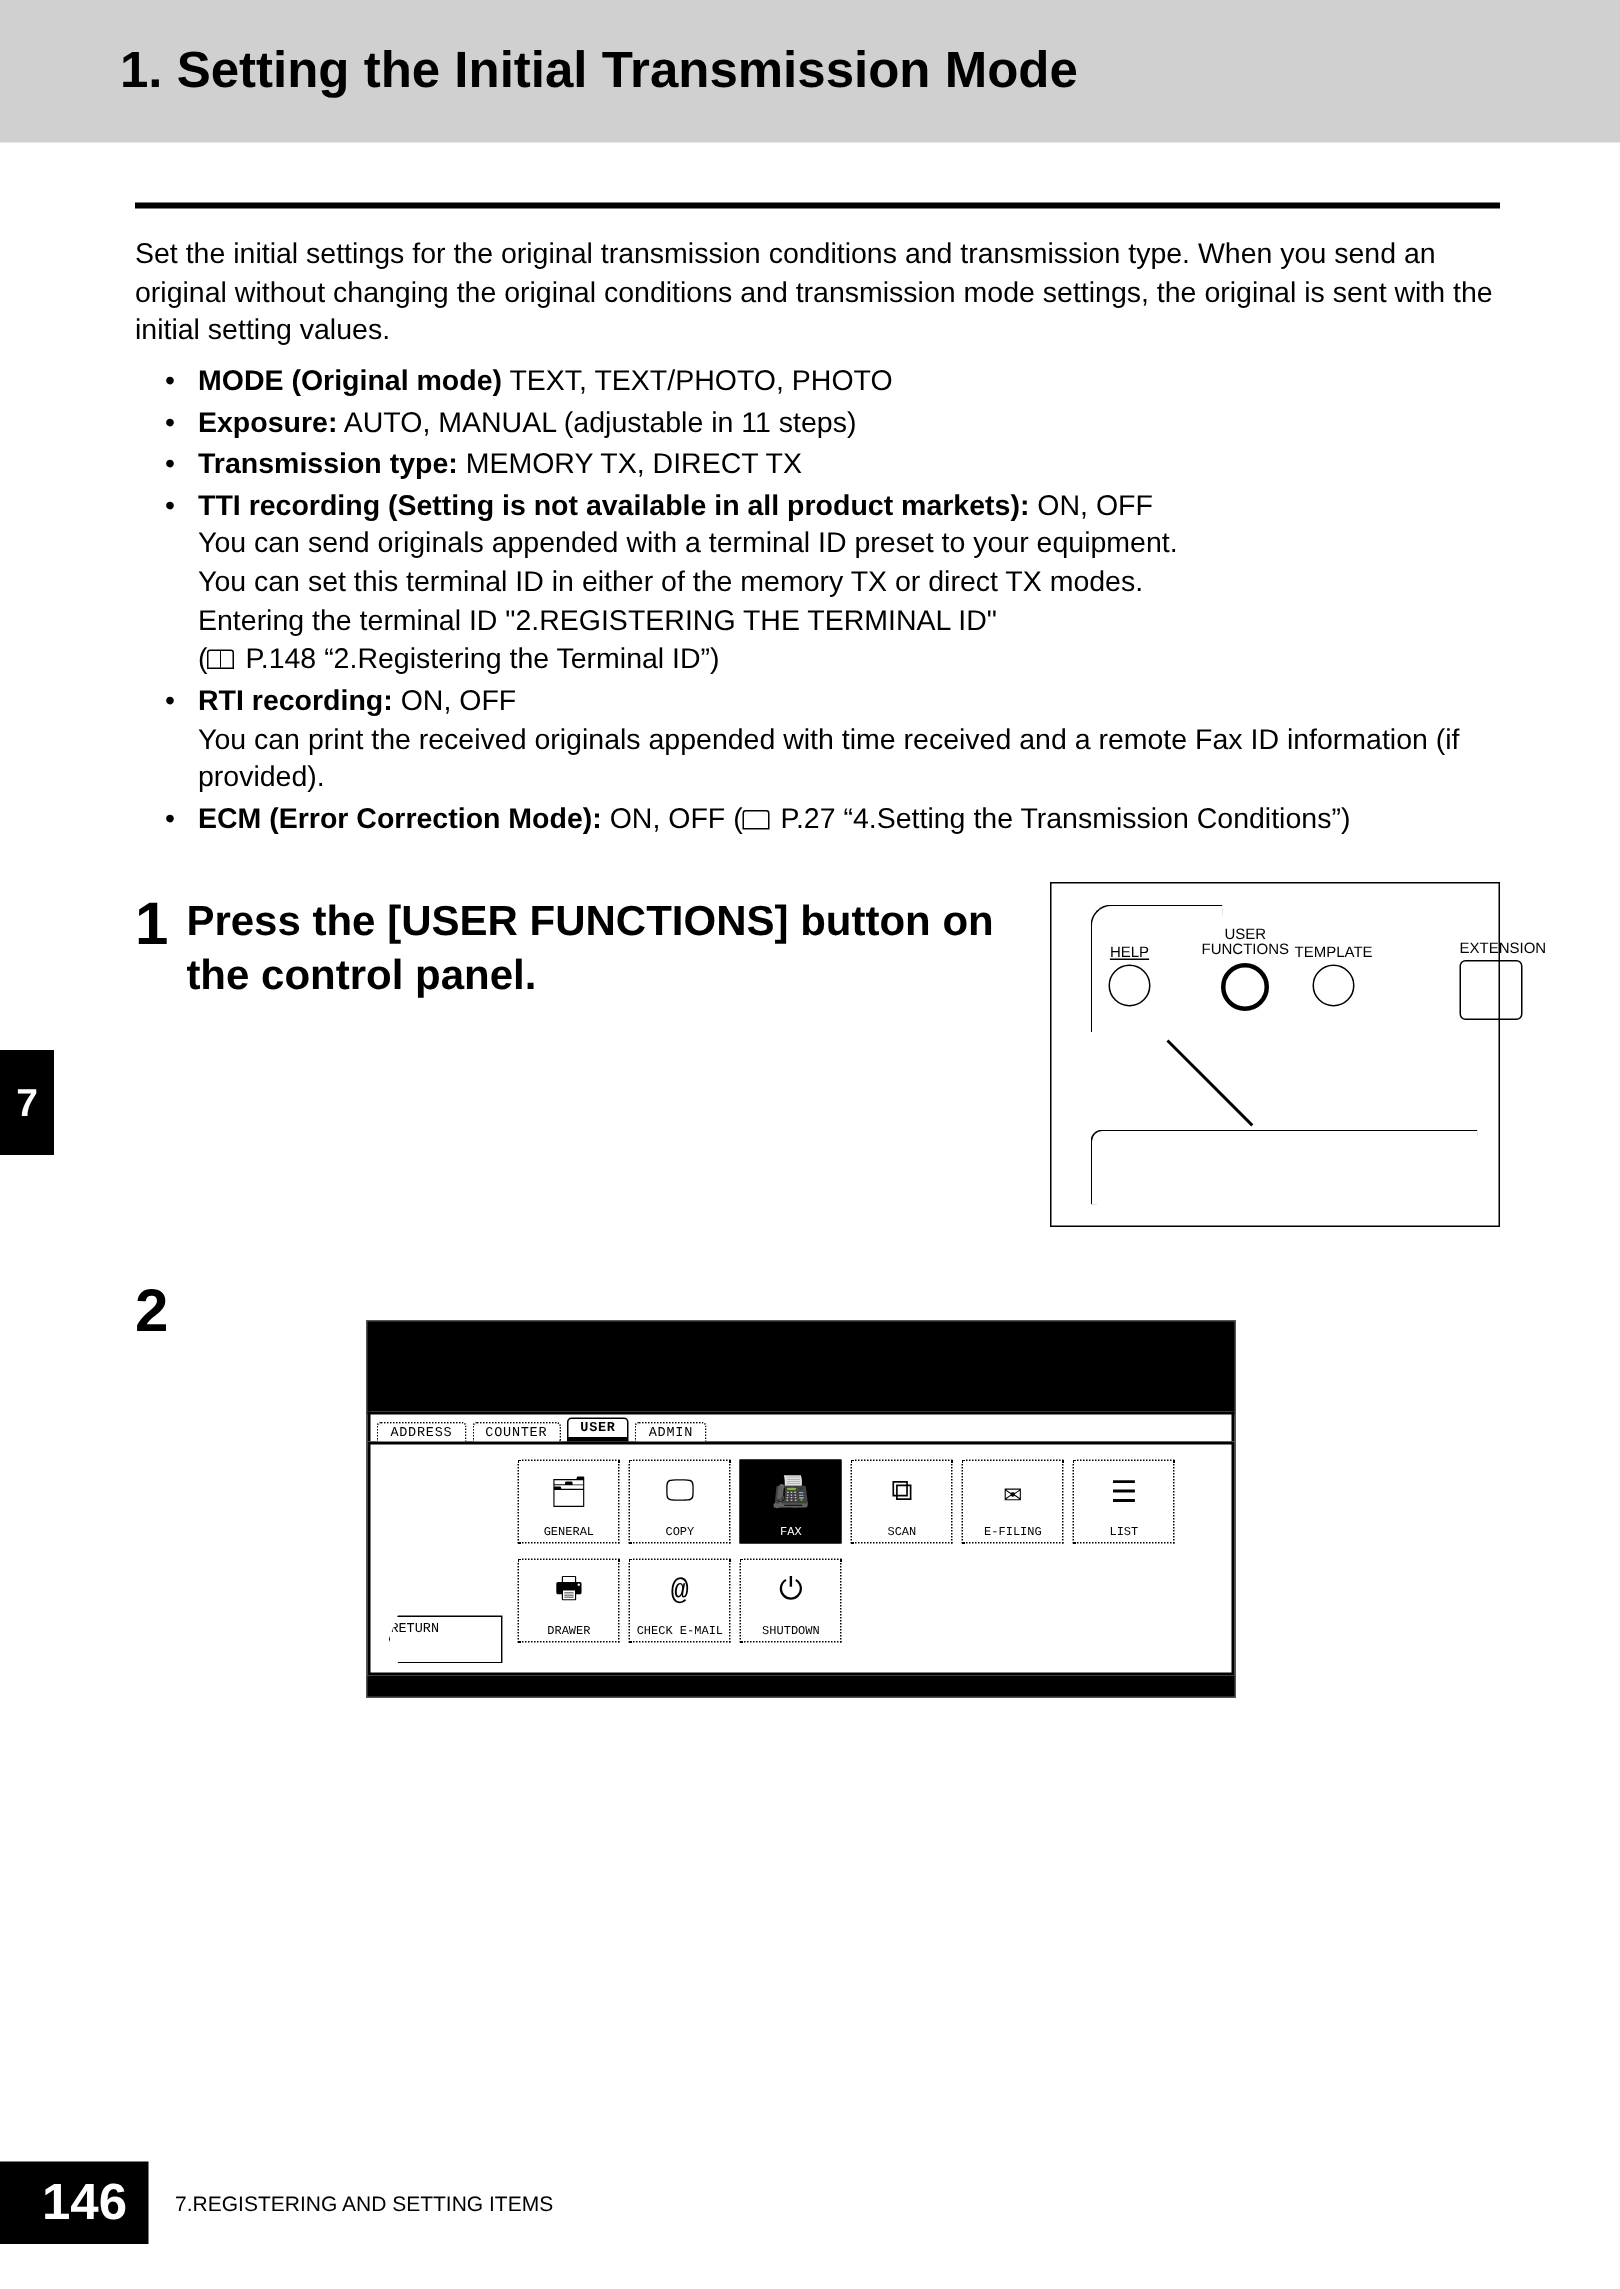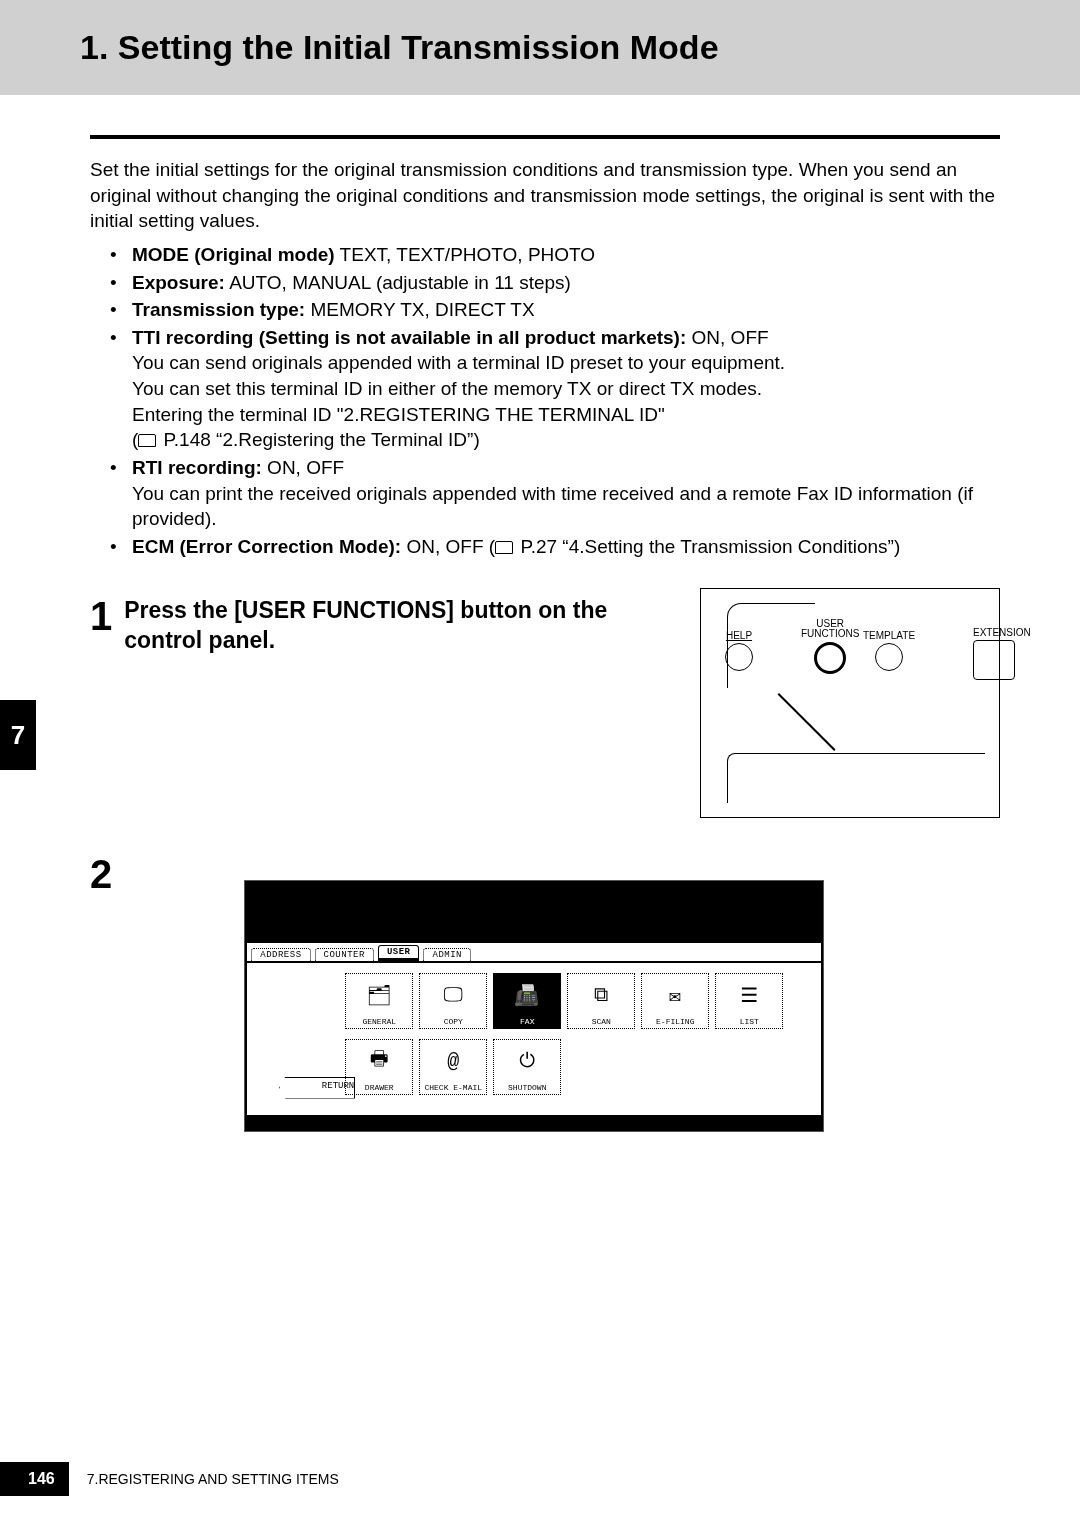--- a/index.html
+++ b/index.html
@@ -66,21 +66,21 @@
   }
   .step-num {
     font-size: 40px;
     font-weight: bold;
     line-height: 1;
   }
   .step-body {
     flex: 1;
   }
   .step-title {
-    font-size: 23px;
+    font-size: 28px;
     font-weight: bold;
     line-height: 1.3;
   }
   .step1-row {
     display: flex;
     gap: 30px;
     align-items: flex-start;
   }
   .panel-figure {
     border: 1.5px solid #000;
@@ -112,21 +112,21 @@
     position: absolute;
     text-align: center;
   }
   .panel-btn .circle {
     width: 28px; height: 28px;
     border: 1.5px solid #000;
     border-radius: 50%;
     margin: 2px auto 0;
   }
   .panel-btn .lbl { font-size: 10px; line-height: 1.05; }
-  .p-help { left: 24px; top: 42px; text-decoration: underline; }
+  .p-help { left: 38px; top: 42px; text-decoration: underline; }
   .p-user { left: 100px; top: 30px; }
   .p-user .circle { width: 32px; height: 32px; border-width: 3px; }
   .p-tmpl { left: 162px; top: 42px; }
   .p-ext  { left: 232px; top: 39px; padding-left: 40px; }
   .p-ext .box {
     width: 42px; height: 40px;
     border: 1.5px solid #000;
     border-radius: 4px;
     margin-top: 2px;
   }
@@ -198,26 +198,26 @@
   .sbtn.fax { background: #000; color: #fff; border-style: solid; }
   .sbtn .ico {
     flex: 1;
     display: flex;
     align-items: center;
     justify-content: center;
     font-size: 20px;
   }
   .return-btn {
     position: absolute;
-    left: 24px;
-    width: 76px; height: 22px;
+    left: 4px;
+    width: 76px; height: 32px;
     border: 1px solid #000;
     font-family: "Courier New", monospace;
     font-size: 9px;
-    text-align: right;
+    text-align: left;
     line-height: 16px;
     clip-path: polygon(8% 0, 100% 0, 100% 100%, 8% 100%, 0 50%);
   }
   .srow2-wrap { position: relative; }
 
   .side-tab {
     position: absolute;
     left: 0;
     top: 700px;
     width: 36px;
@@ -234,21 +234,21 @@
     position: absolute;
     bottom: 30px;
     left: 0;
     display: flex;
     align-items: center;
     gap: 18px;
   }
   .page-num-box {
     background: #000;
     color: #fff;
-    font-size: 16px;
+    font-size: 34px;
     font-weight: bold;
     padding: 8px 14px 8px 28px;
   }
   .footer-text { font-size: 14px; }
 </style>
 </head>
 <body>
 
 <div class="header-bar">
   <h1>1. Setting the Initial Transmission Mode</h1>

